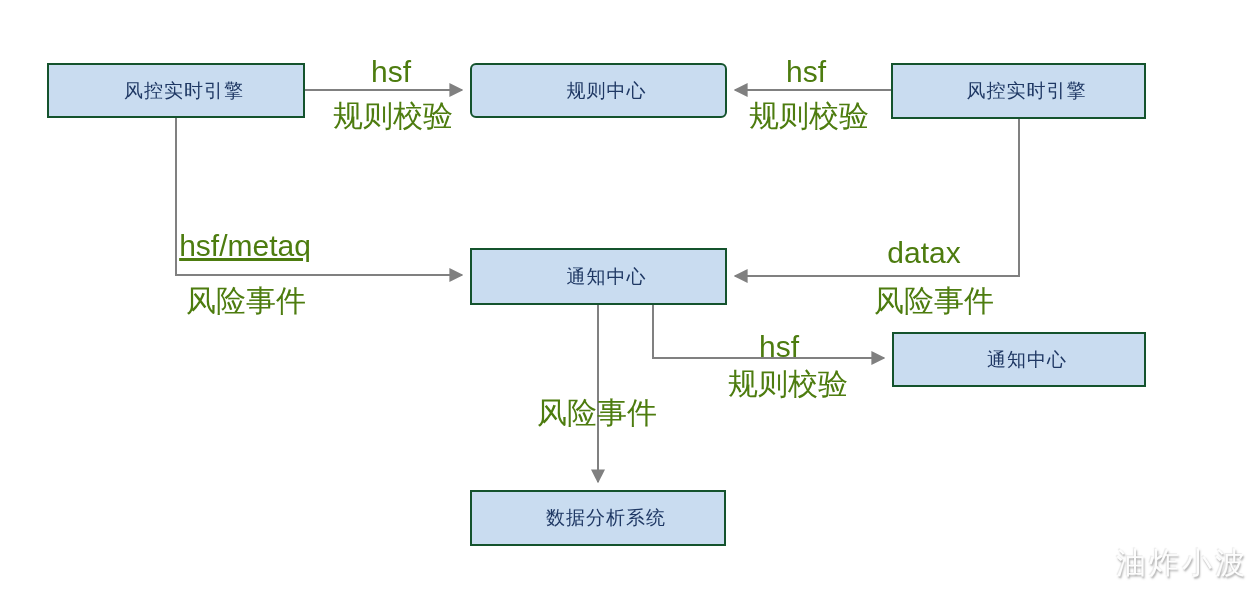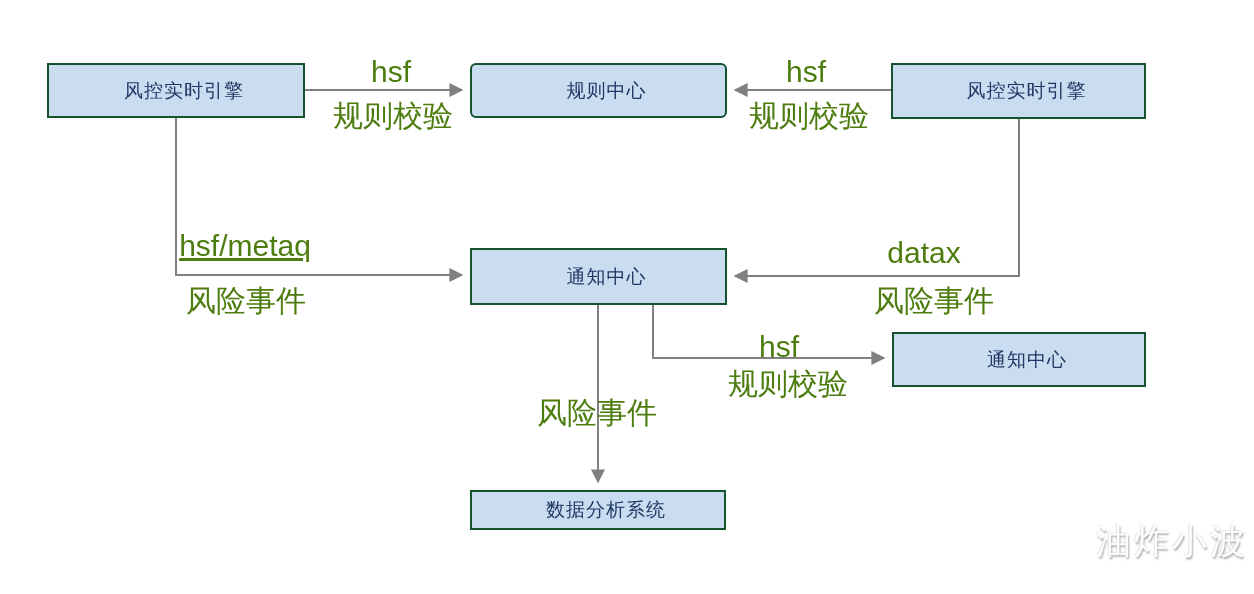--- a/index.html
+++ b/index.html
@@ -25,22 +25,22 @@
   .edge-label{
     position:absolute;
     transform:translateX(-50%);
     color:#4d7c0f;
     font-size:30px;
     white-space:nowrap;
     line-height:1.1;
   }
   .watermark{
     position:absolute;
-    right:6px;bottom:29px;
-    font-size:35px;
+    right:6px;bottom:10px;
+    font-size:30px;
     letter-spacing:3px;
     color:#fdfdfd;
     text-shadow:1px 2px 2px rgba(110,110,110,0.55), -1px -1px 1px rgba(200,200,200,0.4);
   }
 </style>
 </head>
 <body>
 
 <div class="canvas">
 
@@ -67,21 +67,21 @@
   <div class="node" style="left:47px;top:63px;width:258px;height:55px;">风控实时引擎</div>
 
   <div class="node" style="left:470px;top:63px;width:257px;height:55px;border-radius:6px;">规则中心</div>
 
   <div class="node" style="left:891px;top:63px;width:255px;height:56px;">风控实时引擎</div>
 
   <div class="node" style="left:470px;top:248px;width:257px;height:57px;">通知中心</div>
 
   <div class="node" style="left:892px;top:332px;width:254px;height:55px;">通知中心</div>
 
-  <div class="node" style="left:470px;top:490px;width:256px;height:40px;">数据分析系统</div>
+  <div class="node" style="left:470px;top:490px;width:256px;height:56px;">数据分析系统</div>
 
   <div class="edge-label" style="left:391px;top:55px;">hsf</div>
   <div class="edge-label" style="left:393px;top:99px;">规则校验</div>
 
   <div class="edge-label" style="left:806px;top:55px;">hsf</div>
   <div class="edge-label" style="left:809px;top:99px;">规则校验</div>
 
   <div class="edge-label" style="left:245px;top:229px;text-decoration:underline;">hsf/metaq</div>
   <div class="edge-label" style="left:246px;top:284px;">风险事件</div>
 

